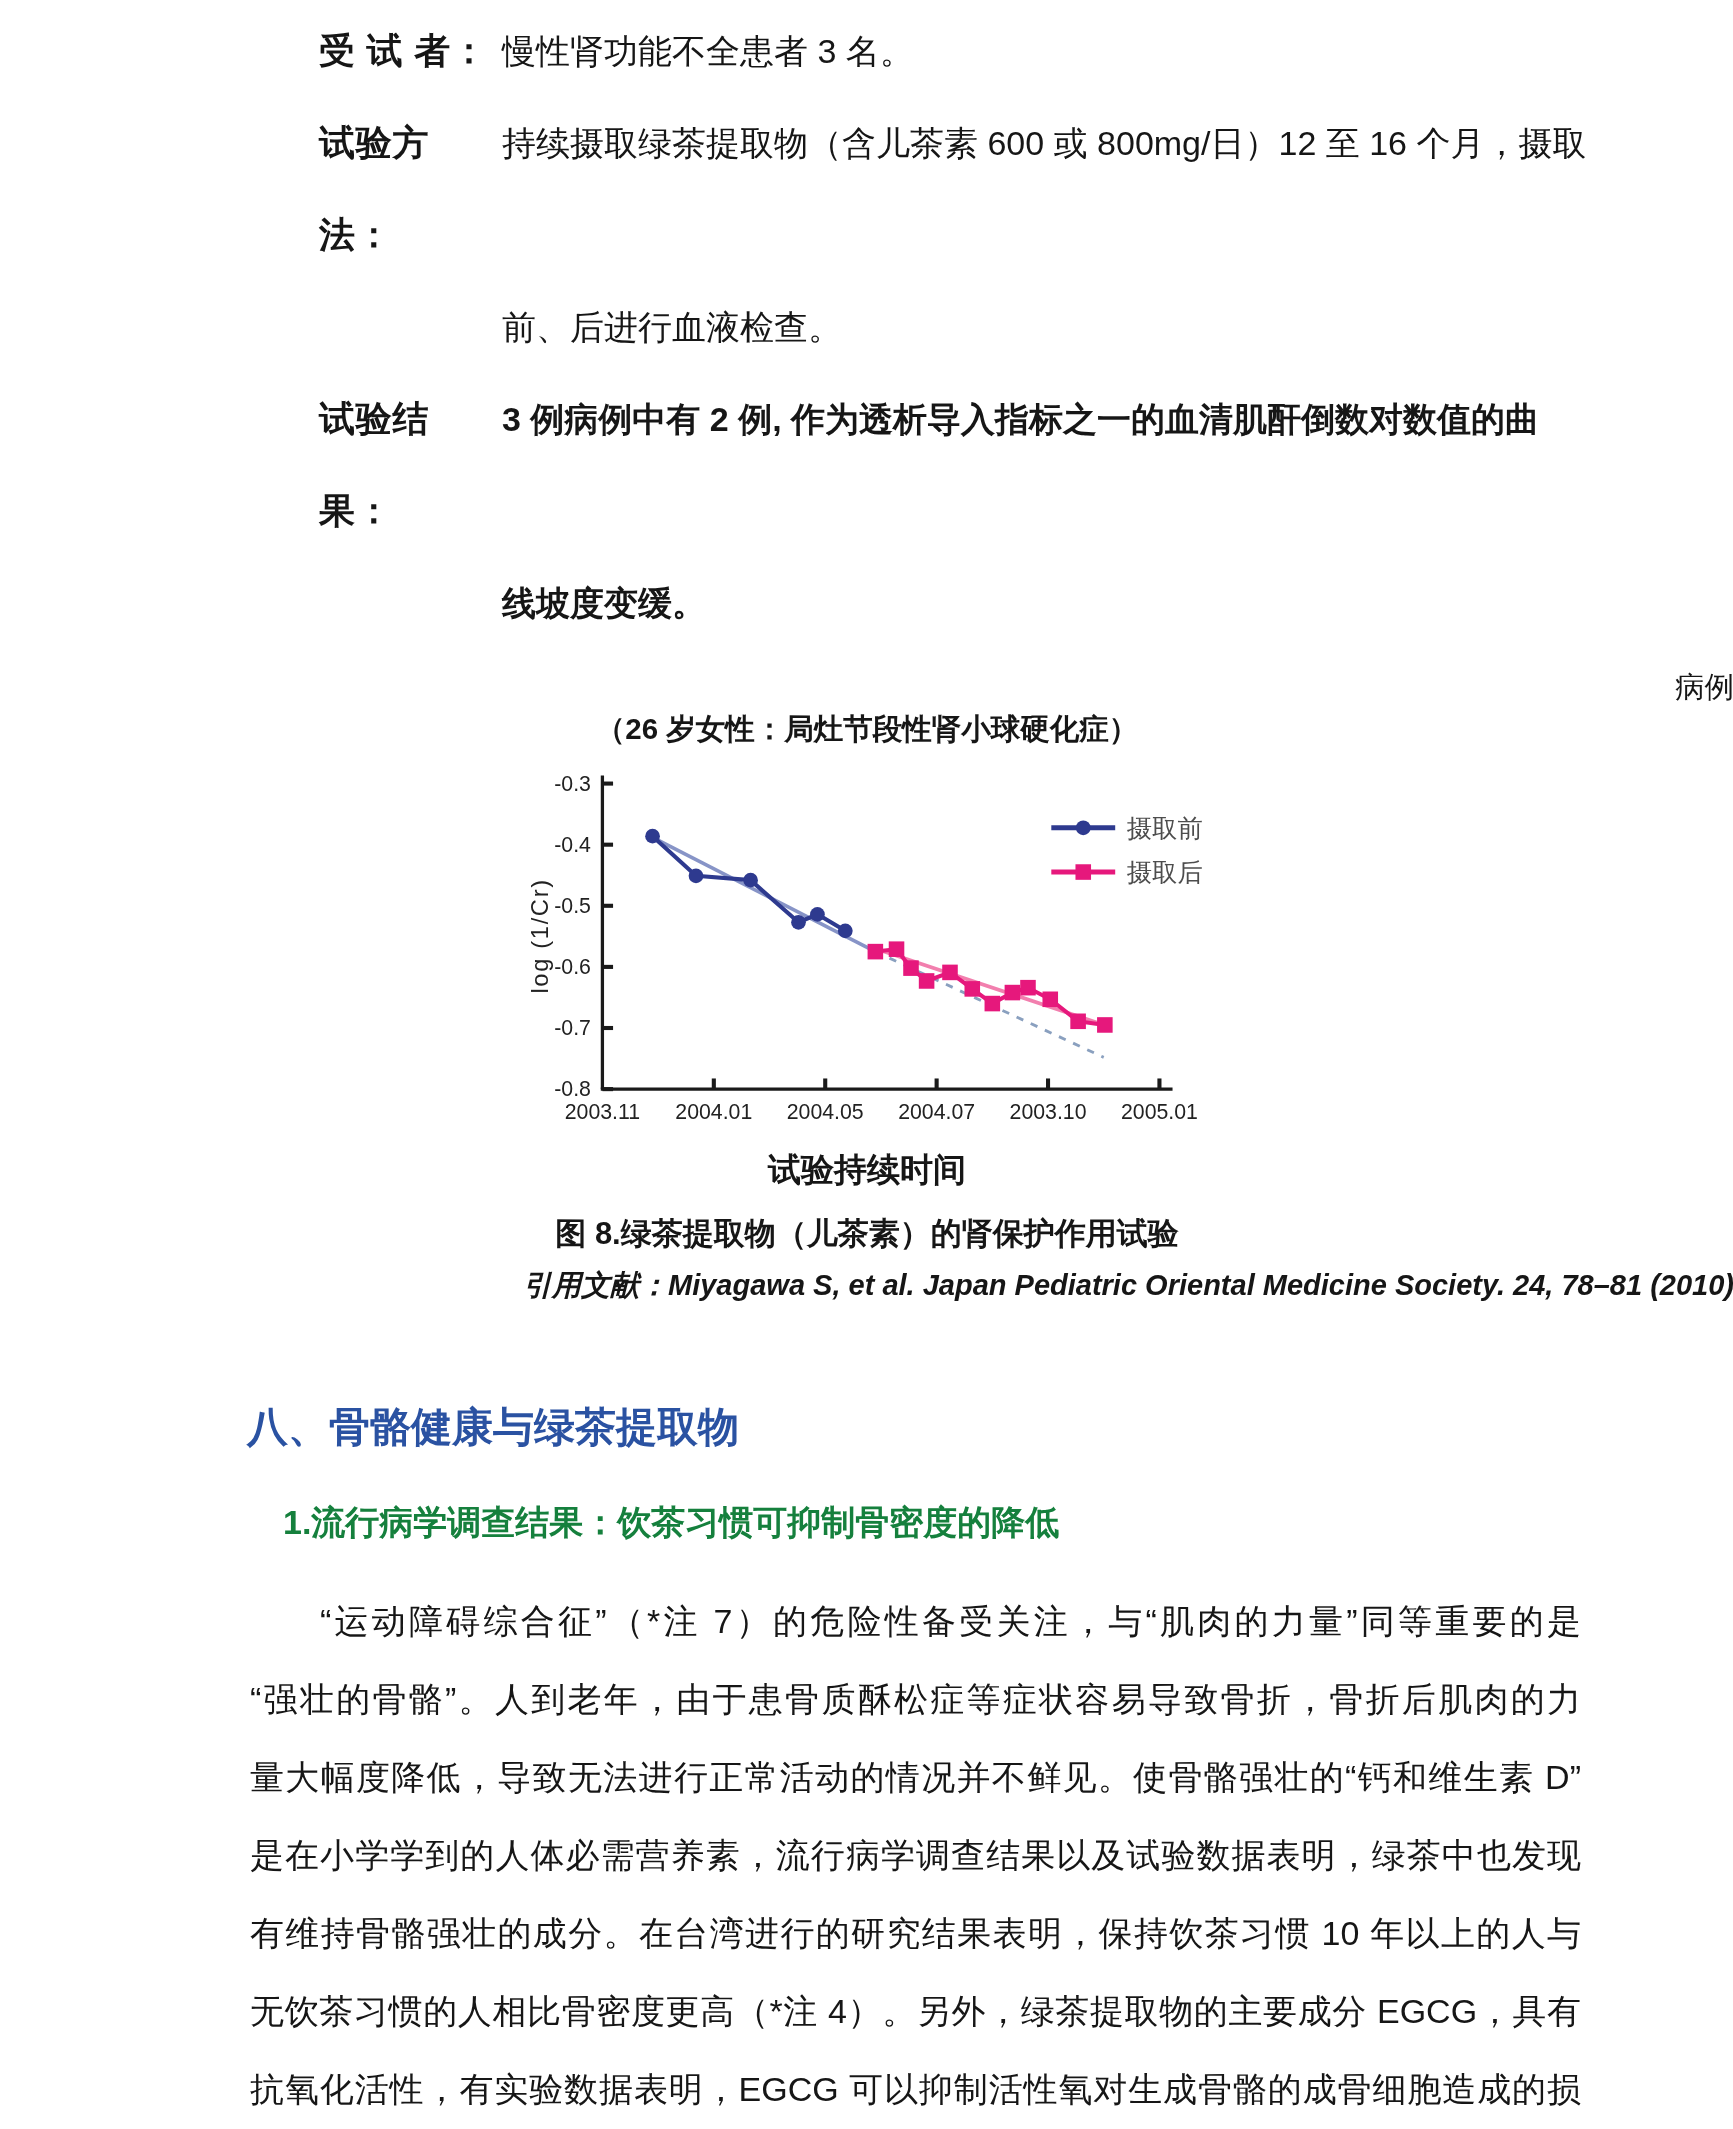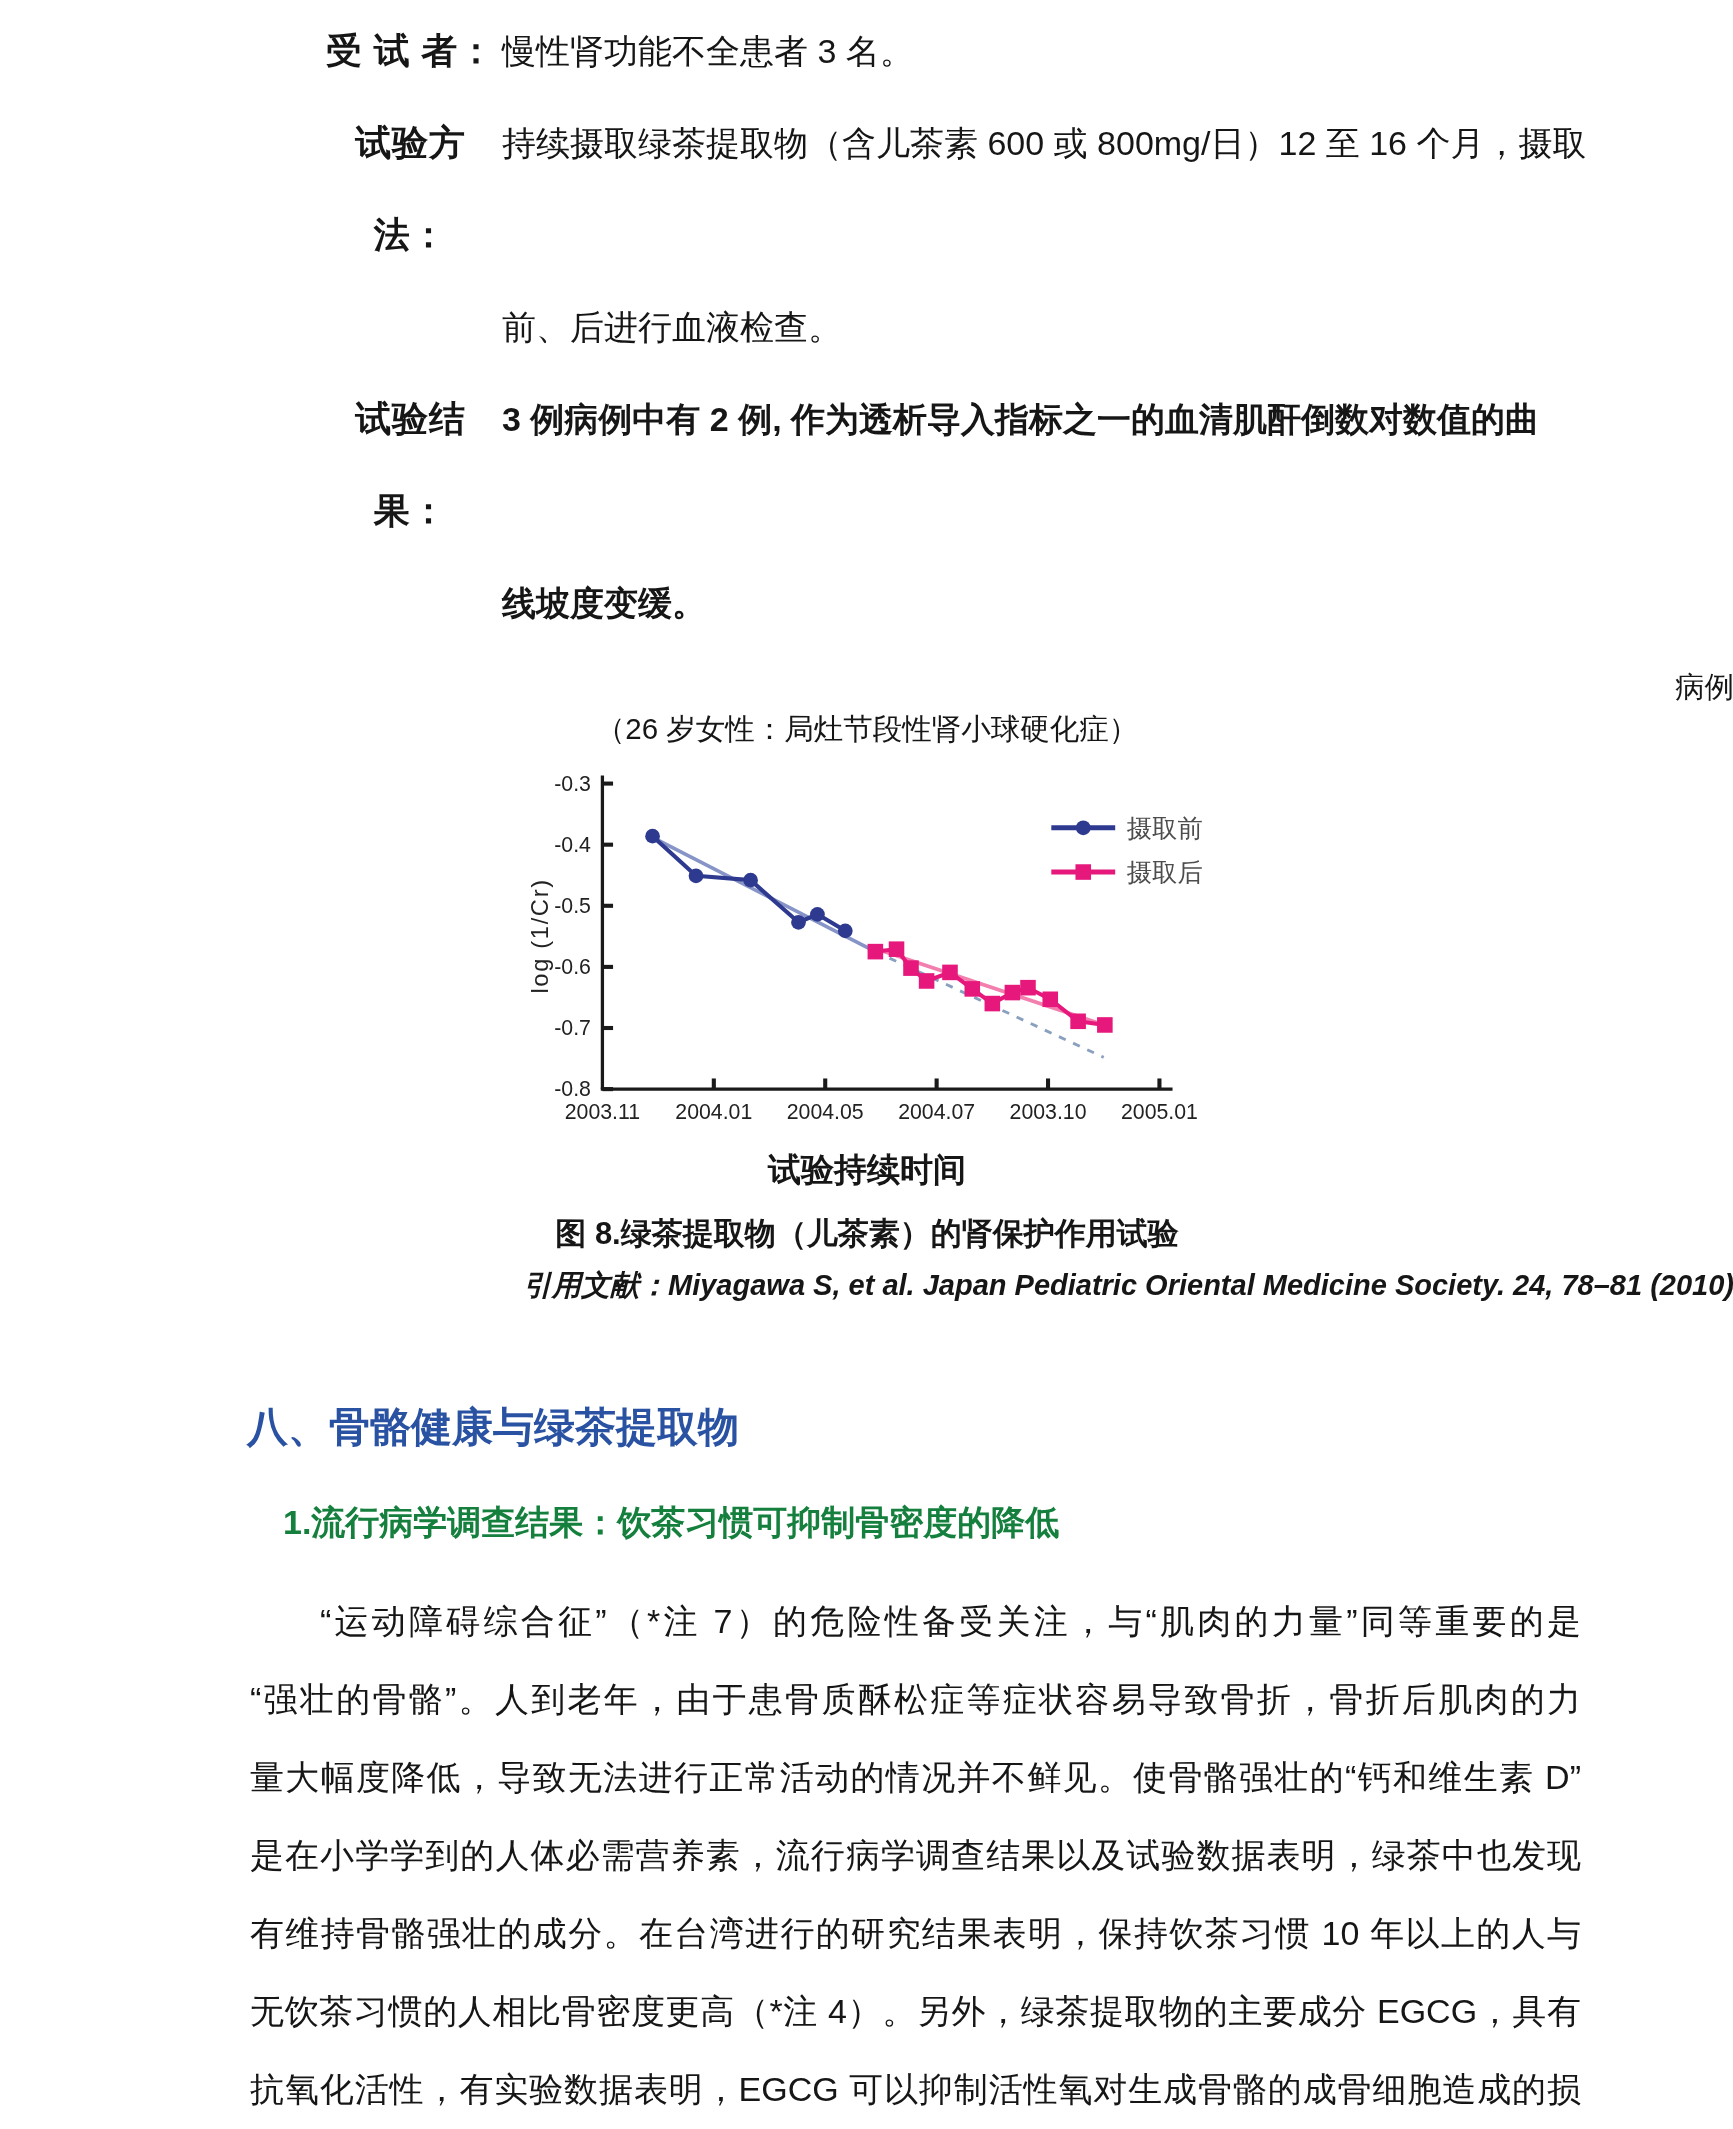--- a/index.html
+++ b/index.html
@@ -6,29 +6,29 @@
   .page{
     position:relative;
     width:1734px;height:2129px;
     background:#ffffff;
     color:#161616;
     font-family:"Liberation Sans",sans-serif;
     overflow:hidden;
   }
   
   .param-block{padding:4.9px 0 0 319px;}
-  .param-row{display:flex;line-height:92px;text-align:center;}
+  .param-row{display:flex;line-height:92px;}
   .param-label{flex:none;width:183px;font-weight:bold;font-size:36px;letter-spacing:0.8px;}
   .param-spacer{flex:none;width:183px;}
   .param-text{font-size:34px;}
   .param-row.bold .param-text{font-weight:bold;}
   
   .chart-figure{margin:19.7px 0 0 0;text-align:center;}
   .chart-title{font-size:29.5px;line-height:36px;text-align:right;}
-  .chart-subtitle{font-size:29.5px;line-height:36px;margin-top:6.6px;}
+  .chart-subtitle{font-size:29.5px;line-height:36px;margin-top:6.6px;font-weight:bold;}
   .chart-svg{display:inline-block;margin-top:11.5px;}
   .x-axis-title{font-size:33px;font-weight:bold;margin-top:1.6px;}
   .figure-caption{font-size:31px;font-weight:bold;margin-top:19.7px;}
   .citation{font-size:29px;font-weight:bold;font-style:italic;margin-top:11.5px;text-align:right;}
   
   .section-heading{margin:97px 0 0 247px;font-size:41px;font-weight:bold;line-height:49px;}
   .subsection-title{margin:49px 0 0 283px;font-size:34px;font-weight:bold;line-height:43px;color:#15803d;}
   .paragraph{margin:38px 0 0 250px;width:1331px;}
   .para-line{
     font-size:34px;line-height:78px;white-space:nowrap;

